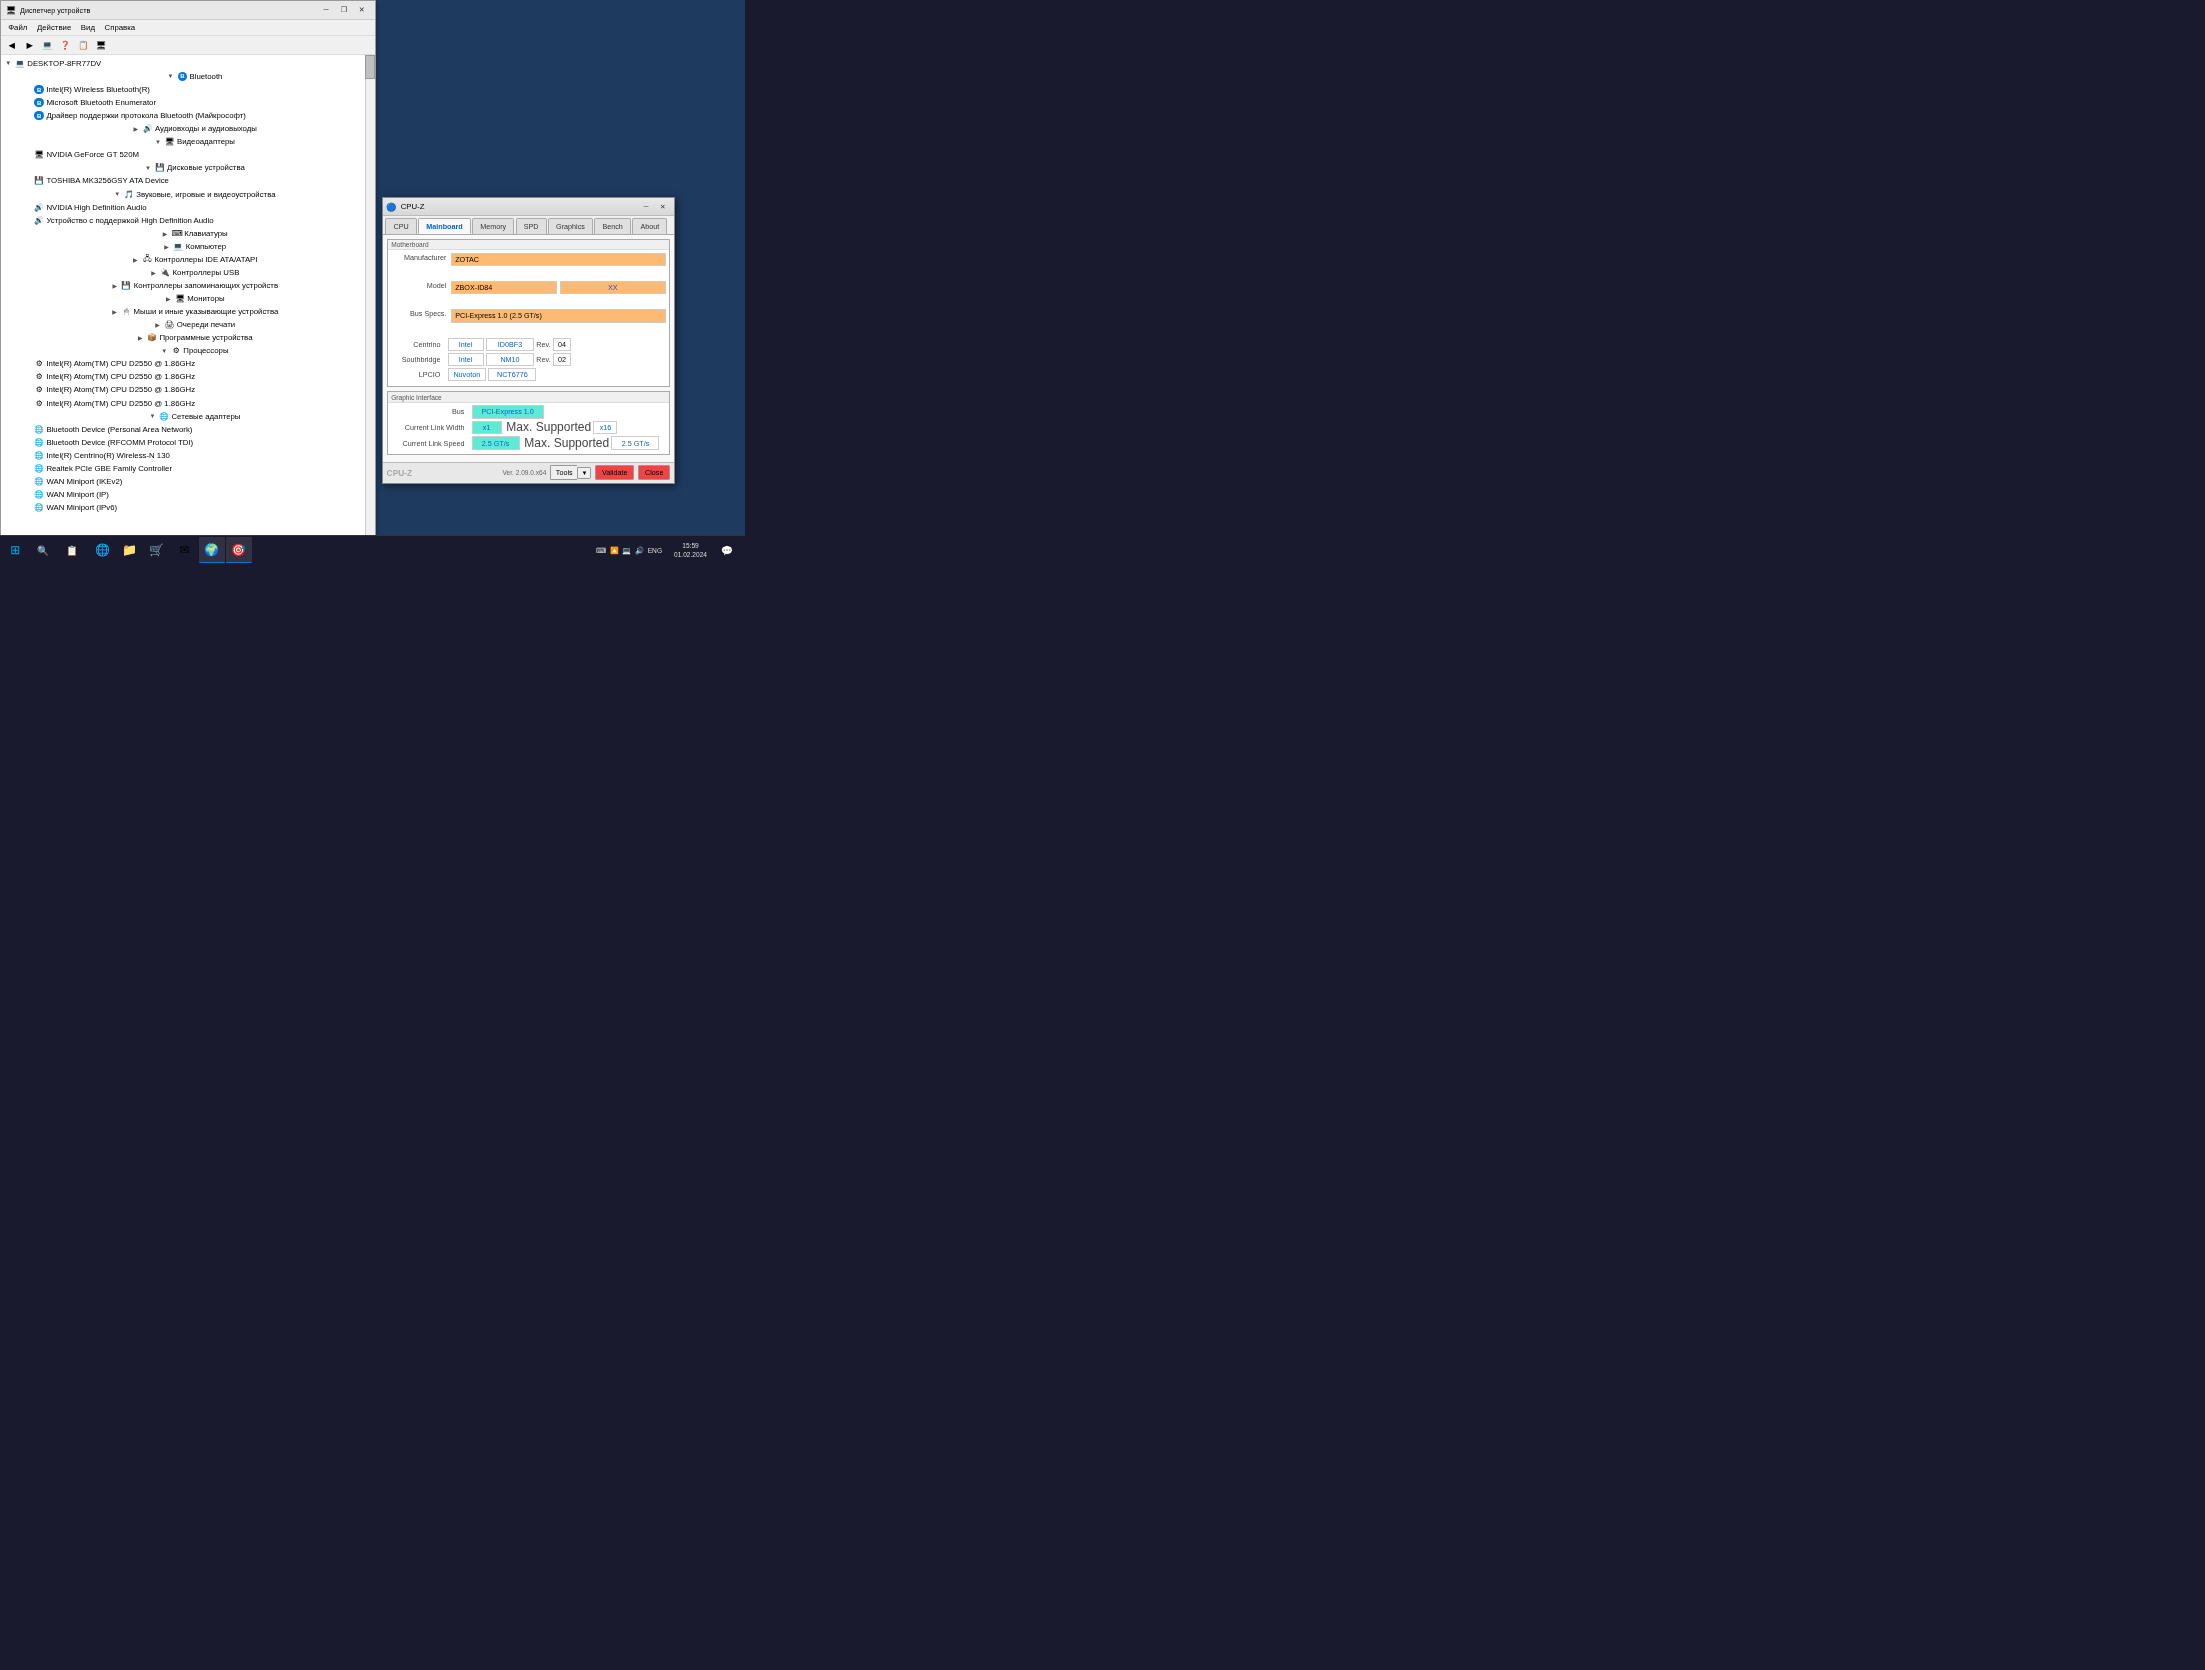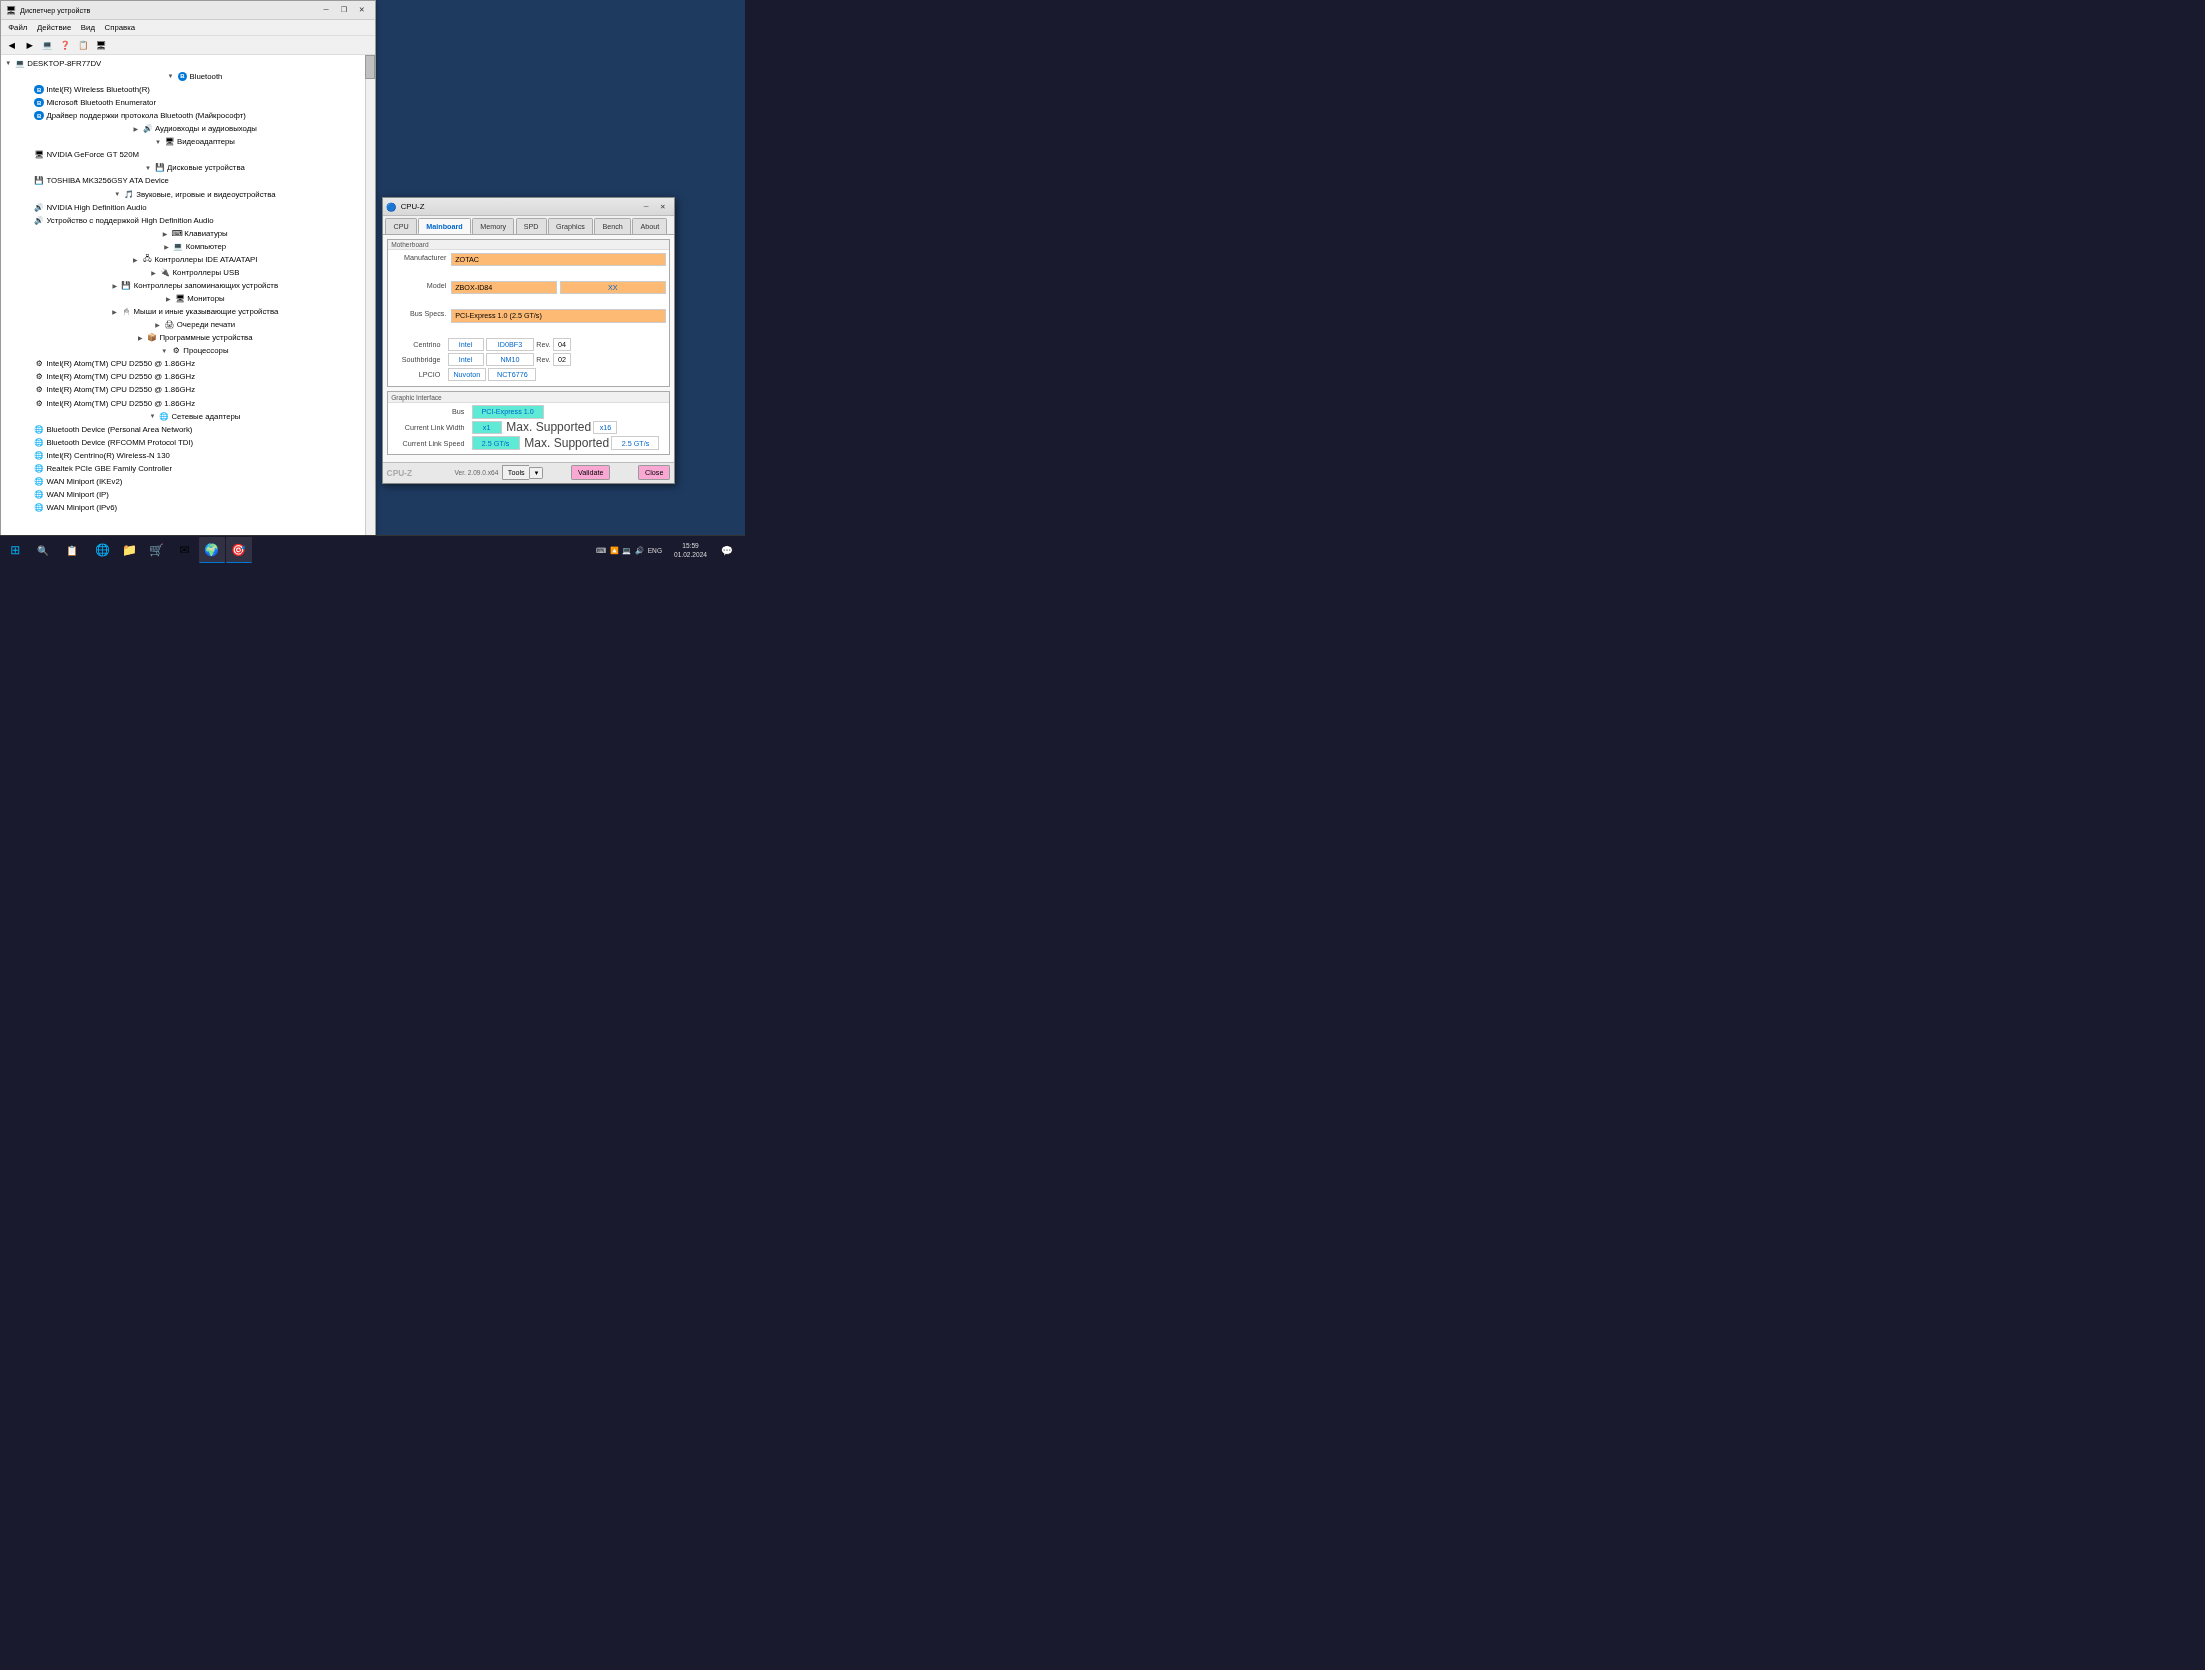--- a/index.html
+++ b/index.html
@@ -423,25 +423,24 @@
     .cpuz-brand {
       color: #aaa;
       font-size: 8.4px;
       font-weight: bold;
       flex: 1;
     }
     .cpuz-ver { font-size: 6.6px; color: #666; }
     .cpuz-footer-btn {
       padding: 1.8px 6px;
       font-size: 7.2px;
-      background: #f9a8d4;
+      background: #ef4444;
       border: 0.6px solid #999;
       cursor: pointer;
       border-radius: 1.2px;
-      margin-left: 24px;
     }
     .tools-group {
       display: flex;
       align-items: center;
     }
     .tools-main {
       padding: 1.8px 4.8px;
       font-size: 7.2px;
       background: #f0f0f0;
       border: 0.6px solid #999;

